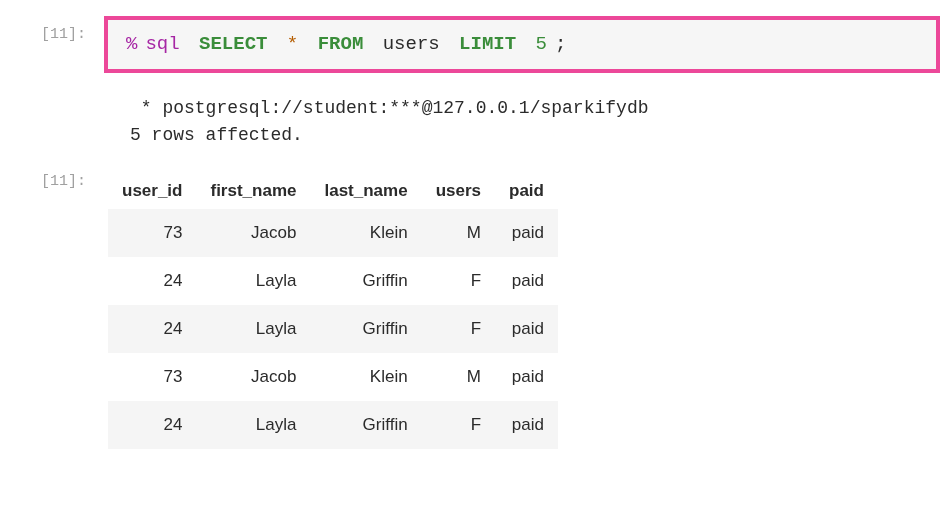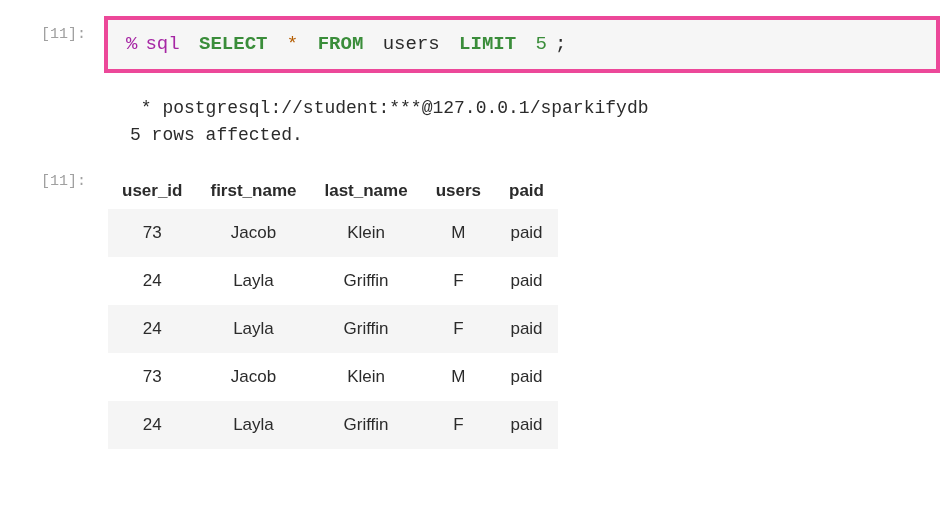--- a/index.html
+++ b/index.html
@@ -92,21 +92,21 @@
       font-size: 17px;
       color: #2b2b2b;
     }
     th {
       text-align: right;
       font-weight: 600;
       padding: 8px 14px;
       white-space: nowrap;
     }
     td {
-      text-align: center;
+      text-align: right;
       padding: 14px 14px;
       white-space: nowrap;
     }
     tbody tr:nth-child(odd) {
       background: #f5f5f5;
     }
     tbody tr:nth-child(even) {
       background: #ffffff;
     }
   </style>

